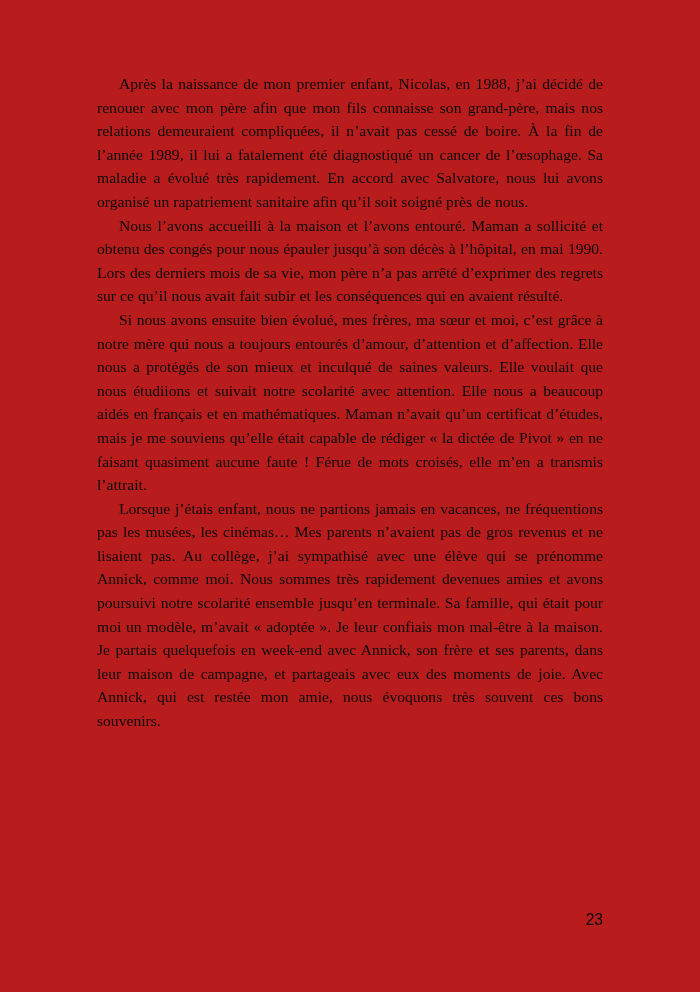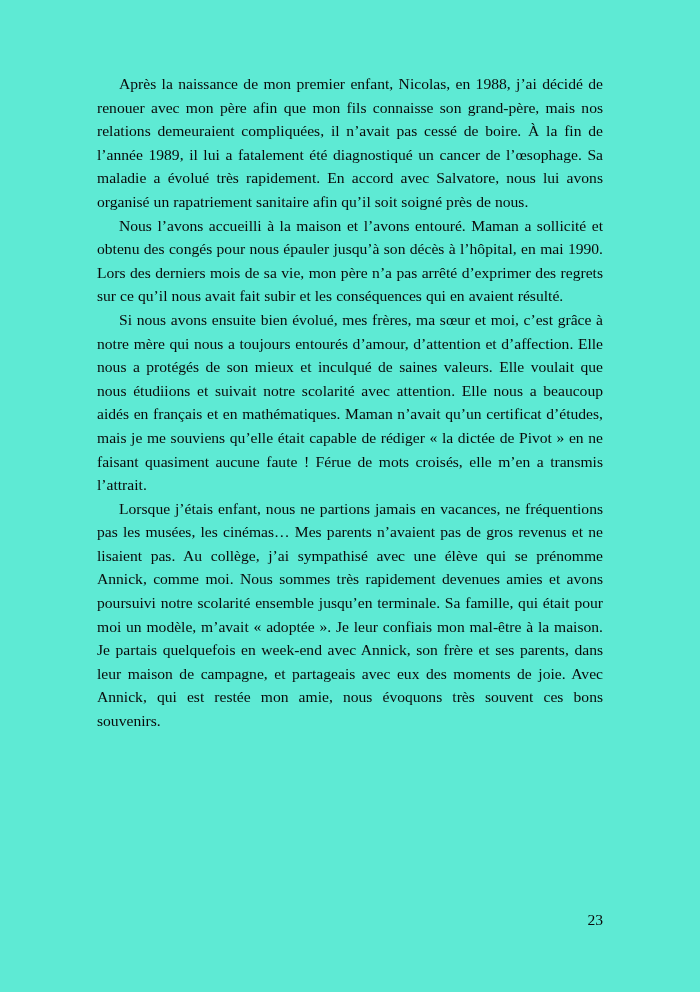--- a/index.html
+++ b/index.html
@@ -13,21 +13,21 @@
     height: 992px;
     position: relative;
     overflow: hidden;
     font-family: "Liberation Serif", "DejaVu Serif", serif;
     color: #0a0a0a;
     -webkit-font-smoothing: antialiased;
   }
   .page {
     position: absolute;
     inset: 0;
-    background: #5eead4;
+    background: #b91c1c;
   }
   .text-block {
     position: absolute;
     left: 97px;
     top: 72px;
     width: 506px;
   }
   p.para {
     margin: 0;
     font-size: 15.6px;
@@ -44,21 +44,21 @@
     margin-top: 23.6px;
   }
   .page-number {
     position: absolute;
     left: 97px;
     width: 506px;
     top: 908px;
     text-align: right;
     font-size: 15.6px;
     line-height: 23.6px;
-    font-family: Liberation Serif, serif;
+    font-family: Liberation Sans, sans-serif;
     color: #0a0a0a;
   }
 </style>
 </head>
 <body>
 
 <div class="page">
 
   <div class="text-block">
 

